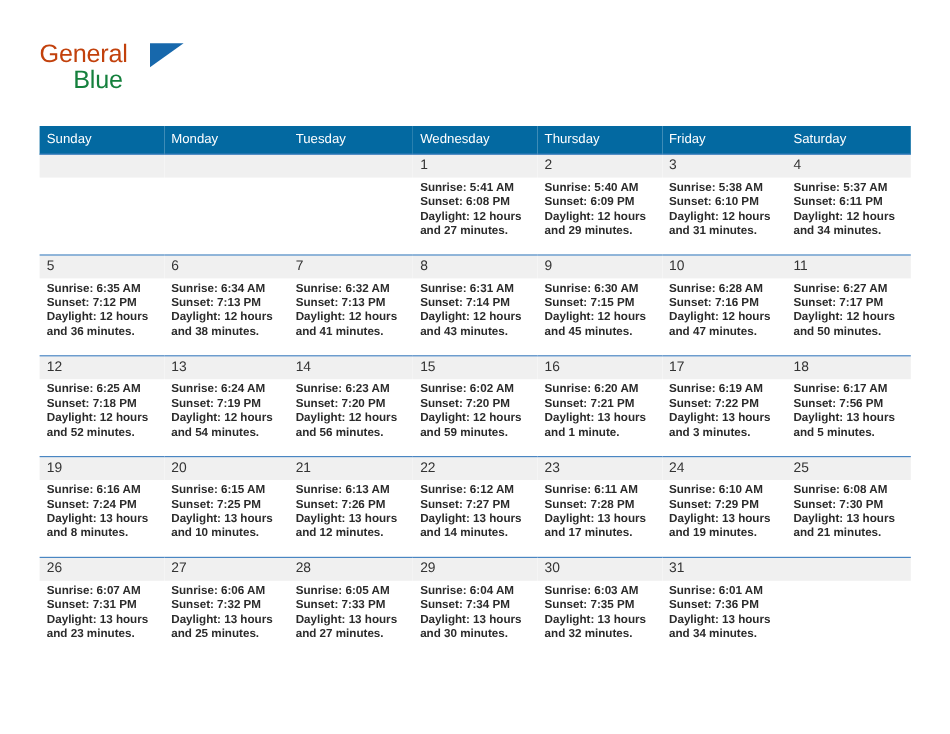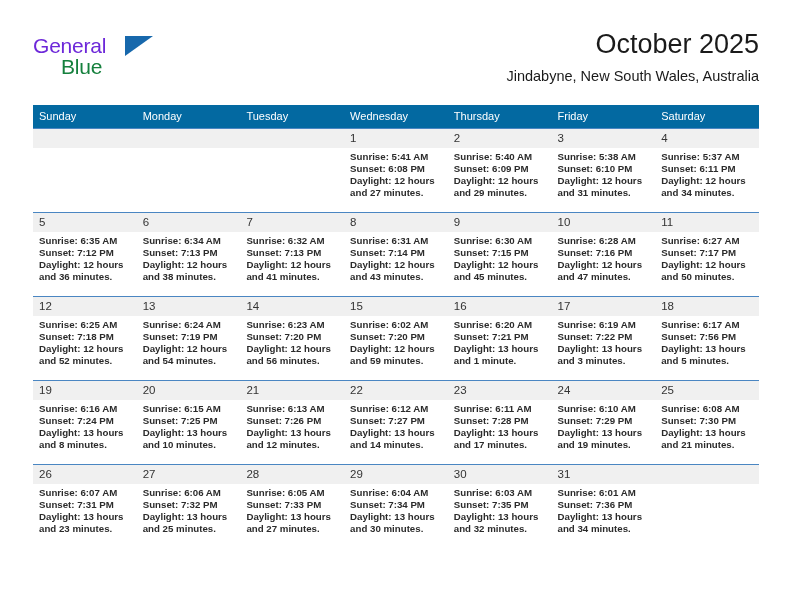--- a/index.html
+++ b/index.html
@@ -31,21 +31,21 @@
   }
   .brand {
     position: absolute;
     left: 0;
     top: 6px;
     width: 120px;
     height: 52px;
   }
   .brand-general {
     font-size: 21px;
-    color: #6d28d9;
+    color: #c2410c;
     letter-spacing: -0.2px;
     line-height: 23px;
     font-family: "Liberation Sans", sans-serif;
   }
   .brand-blue {
     font-size: 21px;
     color: #15803d;
     letter-spacing: -0.2px;
     line-height: 23px;
     margin-left: 28px;
@@ -144,24 +144,20 @@
 <div class="page">
 
   <div class="header">
 
     <div class="brand">
       <span class="brand-general">General</span>
       <span class="brand-triangle"></span>
       <span class="brand-blue">Blue</span>
     </div>
 
-    <div class="title-block">
-      <div class="cal-title">October 2025</div>
-      <div class="cal-subtitle">Jindabyne, New South Wales, Australia</div>
-    </div>
 
   </div>
 
   <table class="calendar">
     <thead>
       <tr>
         <th>Sunday</th>
         <th>Monday</th>
         <th>Tuesday</th>
         <th>Wednesday</th>

